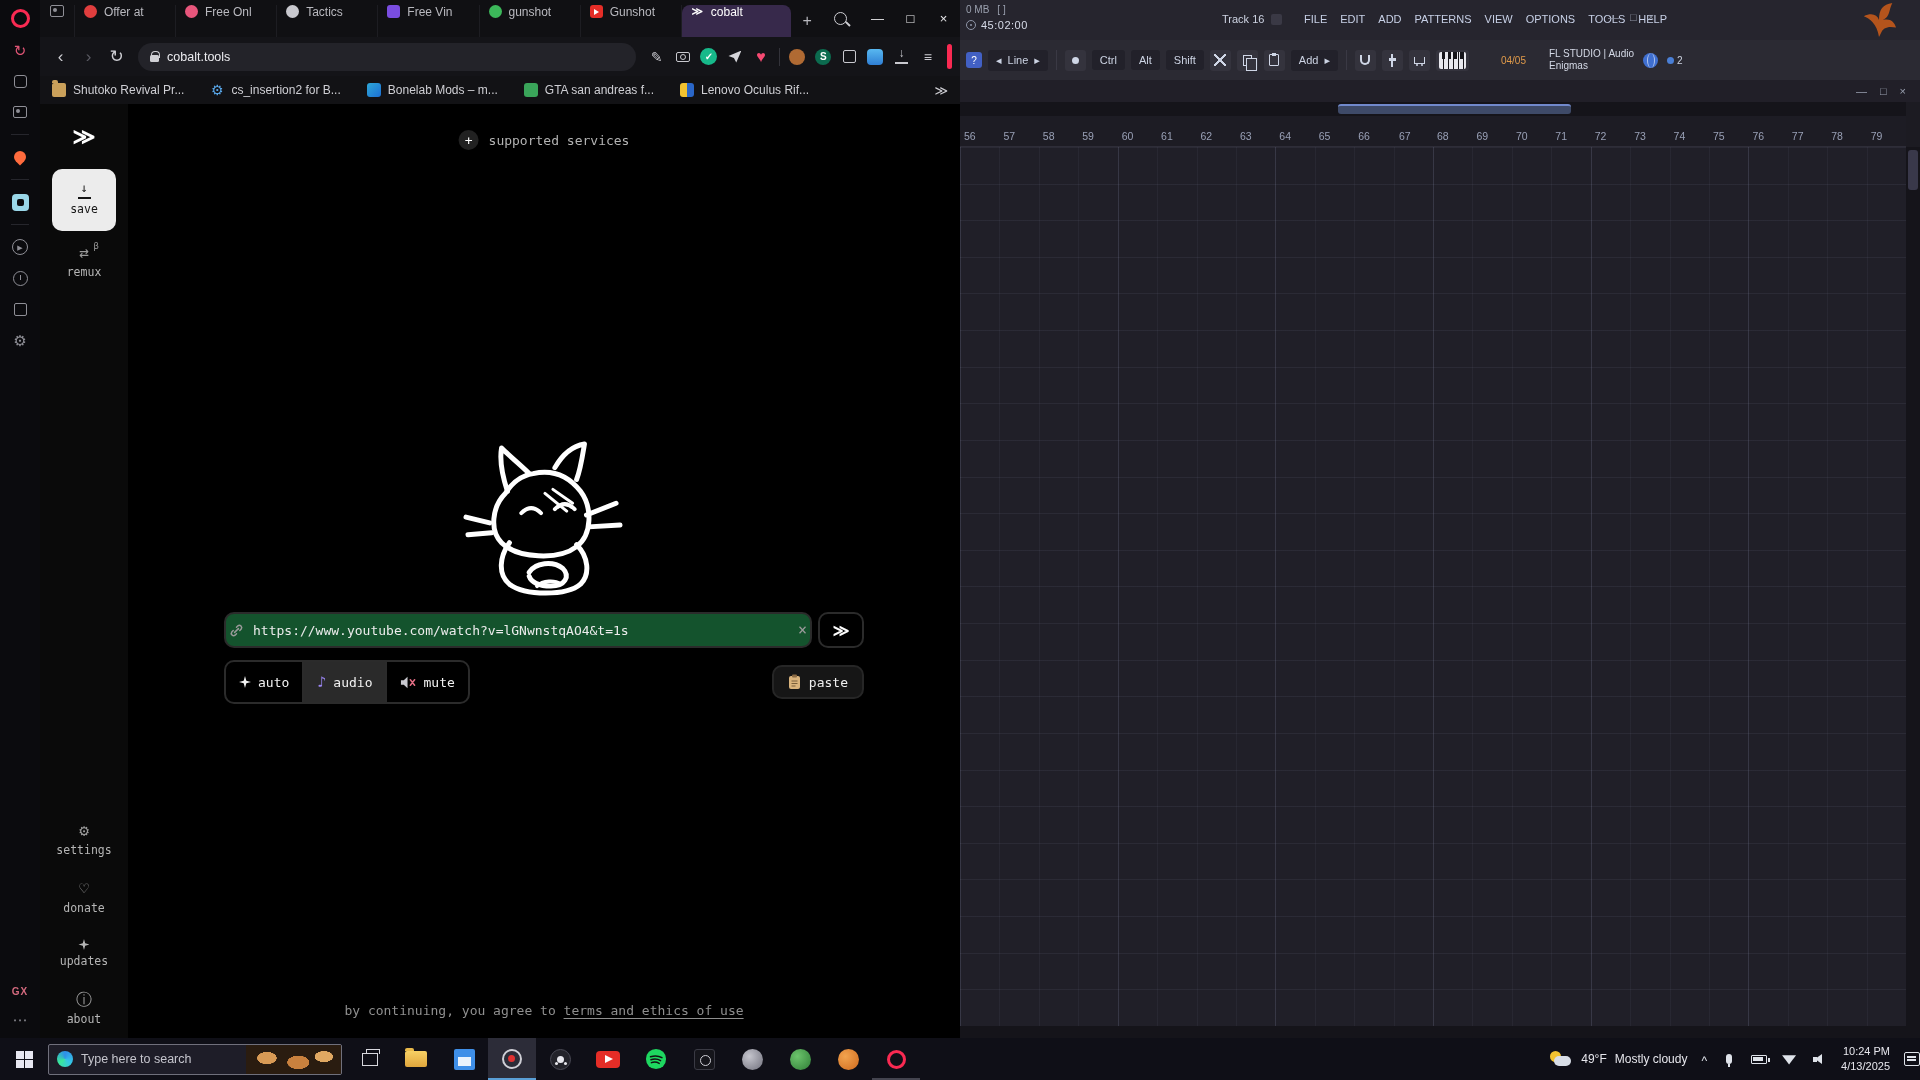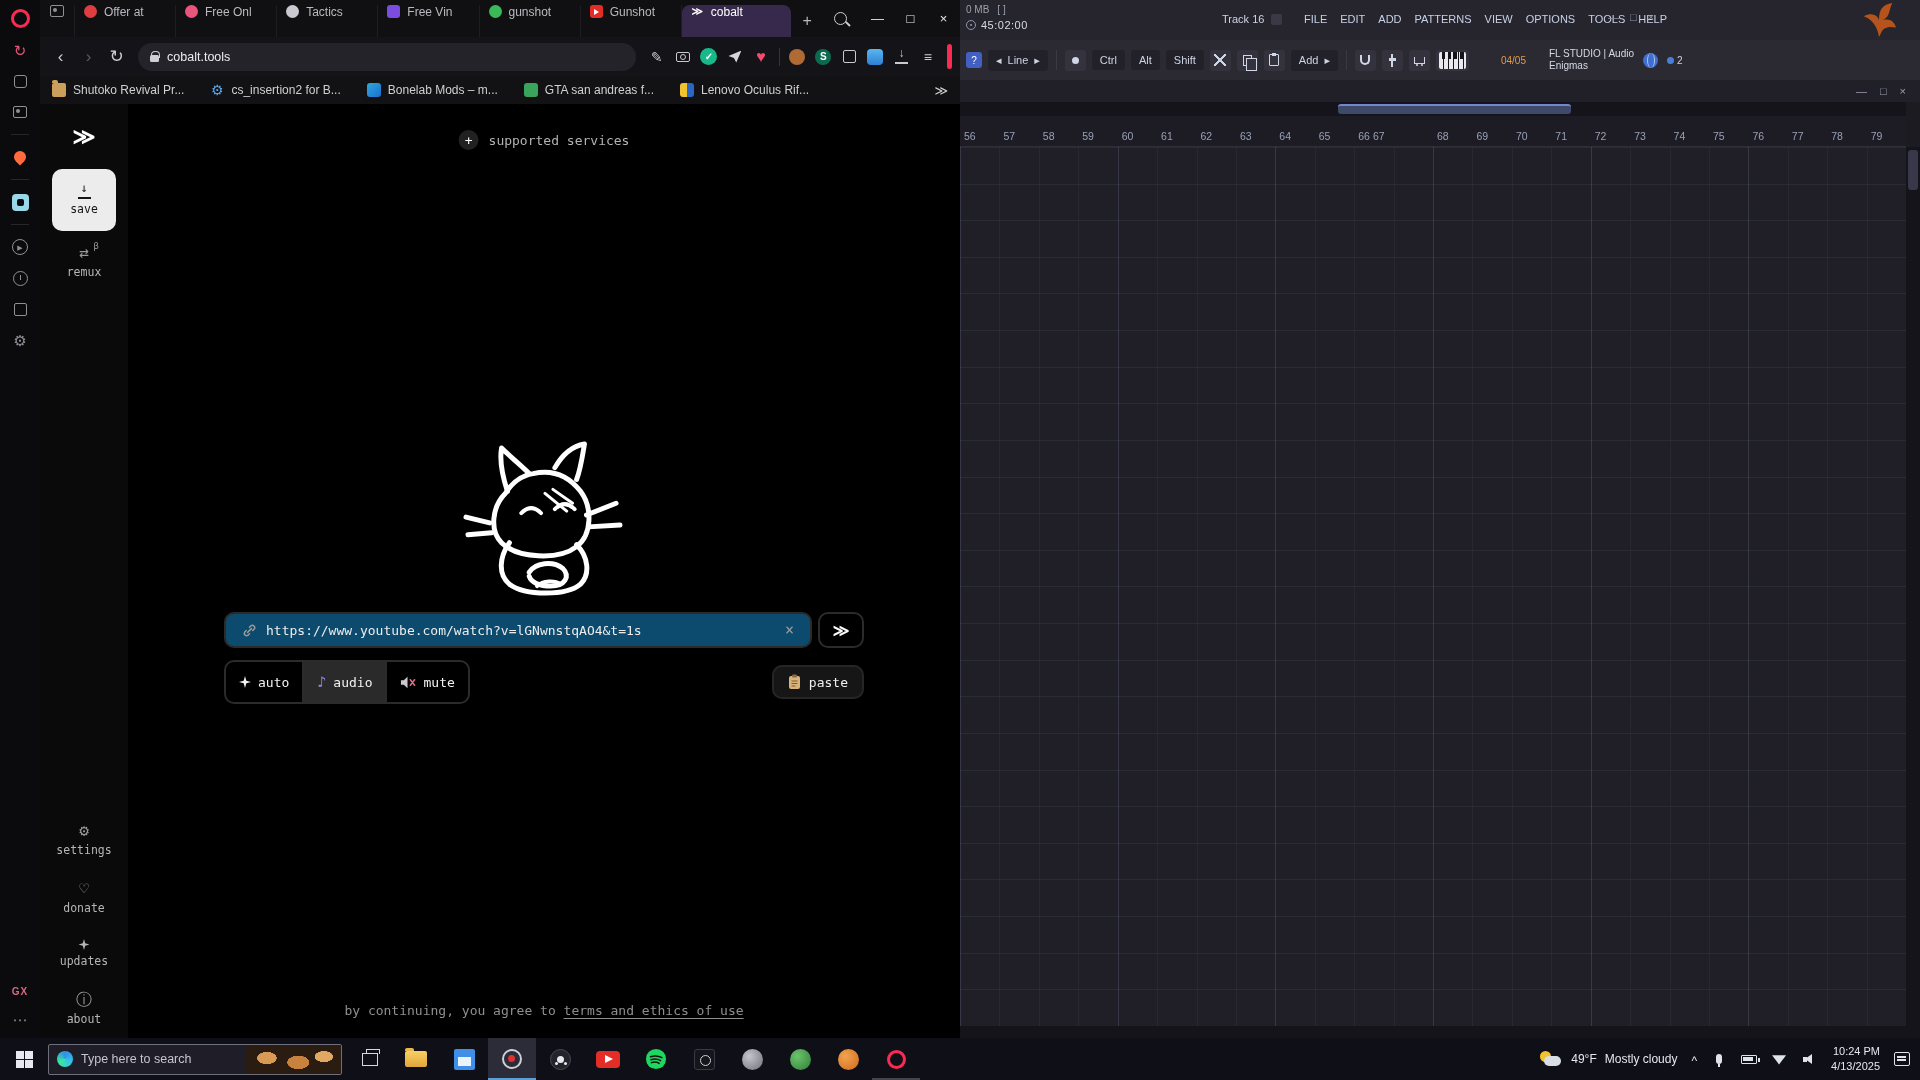--- a/index.html
+++ b/index.html
@@ -89,21 +89,21 @@
   .rail-item .ric{font-size:16px;line-height:16px;color:#9a9a9a;position:relative}
   .beta-sup{position:absolute;top:-7px;right:-10px;font-size:9px;color:#9a9a9a}
   #rail-bottom{margin-top:auto;display:flex;flex-direction:column;gap:24px;align-items:center}
   .star{width:11px;height:11px;background:#b5b5b5;clip-path:polygon(50% 0%,61% 39%,100% 50%,61% 61%,50% 100%,39% 61%,0% 50%,39% 39%)}
   #cob-main{flex:1;position:relative}
   .supported{position:absolute;top:26px;left:50%;transform:translateX(-50%);display:flex;align-items:center;gap:10px;color:#b3b3b3;font-size:13px}
   .plus-circle{width:20px;height:20px;background:#212121;border-radius:50%;color:#fff;display:flex;align-items:center;justify-content:center;font-size:13px}
   .center-wrap{position:absolute;top:336px;left:50%;transform:translateX(-50%);width:640px;display:flex;flex-direction:column;align-items:center}
   .cat{width:172px;height:158px;margin-bottom:14px}
   .input-row{display:flex;gap:6px;width:640px;height:36px}
-  .url-box{flex:1;border:2px solid #2b2b2b;border-radius:10px;background:#0c4a6e;display:flex;align-items:center;gap:9px;padding:0 16px;min-width:0}
+  .url-box{flex:1;border:2px solid #2b2b2b;border-radius:10px;background:#14532d;display:flex;align-items:center;gap:9px;padding:0 3px;min-width:0}
   .url-box .val{color:#ececec;font-size:13px;white-space:nowrap;overflow:hidden;flex:1}
   .clear-x{color:#9a9a9a;font-size:15px;flex:0 0 auto}
   .submit-btn{flex:0 0 46px;border:2px solid #2b2b2b;border-radius:10px;display:flex;align-items:center;justify-content:center;color:#fff;font-size:16px;font-weight:bold}
   .actions-row{margin-top:12px;width:640px;display:flex;align-items:center}
   .seg-group{display:flex;border:2px solid #2b2b2b;border-radius:10px;overflow:hidden;height:44px}
   .seg{display:flex;align-items:center;gap:7px;padding:0 13px;color:#f2f2f2;font-size:13px}
   .seg + .seg{border-left:2px solid #2b2b2b}
   .seg.sel{background:#2a2a2a}
   .seg .star{background:#f2f2f2;width:12px;height:12px}
   .note-ic{color:#9b86f2;font-size:15px;font-weight:bold}
@@ -189,21 +189,21 @@
   .ap-obs::after{content:"";position:absolute;left:6px;top:6px;width:7px;height:7px;background:#e8e8ee;border-radius:50%;box-shadow:-4px 4px 0 -2px #e8e8ee,5px 4px 0 -2px #e8e8ee}
   .ap-yt{width:24px;height:17px;background:#e52d27;border-radius:4px;position:relative}
   .ap-yt::after{content:"";position:absolute;left:9px;top:4.5px;border-left:8px solid #fff;border-top:4px solid transparent;border-bottom:4px solid transparent}
   .ap-cod{width:21px;height:21px;background:#15151b;border-radius:3px;border:1px solid #3a3a44;position:relative}
   .ap-cod::after{content:"";position:absolute;left:5px;top:5px;width:9px;height:9px;border:1.6px solid #cfcfd6;border-radius:50%}
   .ap-grey{width:21px;height:21px;border-radius:50%;background:radial-gradient(circle at 35% 35%,#c5c5cd,#70707c)}
   .ap-green{width:21px;height:21px;border-radius:50%;background:radial-gradient(circle at 35% 35%,#6cc46c,#2f7d36)}
   .ap-orange{width:21px;height:21px;border-radius:50%;background:radial-gradient(circle at 35% 35%,#f2a34e,#cf6a1e)}
   .ap-gx{width:19px;height:19px;border:3.5px solid #fa2a52;border-radius:50%}
   .ap-spot{width:22px;height:22px}
-  #tray{margin-left:auto;display:flex;align-items:center;gap:14px;padding-right:10px;color:#e6e6ec}
+  #tray{margin-left:auto;display:flex;align-items:center;gap:14px;color:#e6e6ec}
   .weather{display:flex;align-items:center;gap:8px;font-size:12px}
   .w-ic{width:24px;height:17px;position:relative}
   .w-ic::before{content:"";position:absolute;left:1px;top:0;width:11px;height:11px;border-radius:50%;background:#f2c230}
   .w-ic::after{content:"";position:absolute;left:5px;top:5px;width:17px;height:10px;border-radius:8px;background:#d8dde6}
   .tray-ic{display:flex;align-items:center;justify-content:center;width:16px;height:18px}
   .t-mic{width:6px;height:10px;background:#dfe3ea;border-radius:3px;position:relative}
   .t-mic::after{content:"";position:absolute;left:2px;top:10px;width:2px;height:3px;background:#dfe3ea}
   .t-batt{width:17px;height:9px;border:1.4px solid #dfe3ea;border-radius:1px;position:relative}
   .t-batt::before{content:"";position:absolute;left:1px;top:1px;width:10px;height:4.5px;background:#dfe3ea}
   .t-batt::after{content:"";position:absolute;right:-3.5px;top:2px;width:2px;height:4px;background:#dfe3ea}
@@ -324,21 +324,21 @@
         <span class="bar-num" style="left: 43.42px;">57</span>
         <span class="bar-num" style="left: 82.84px;">58</span>
         <span class="bar-num" style="left: 122.26px;">59</span>
         <span class="bar-num" style="left: 161.68px;">60</span>
         <span class="bar-num" style="left: 201.1px;">61</span>
         <span class="bar-num" style="left: 240.52px;">62</span>
         <span class="bar-num" style="left: 279.94px;">63</span>
         <span class="bar-num" style="left: 319.36px;">64</span>
         <span class="bar-num" style="left: 358.78px;">65</span>
         <span class="bar-num" style="left: 398.2px;">66</span>
-        <span class="bar-num" style="left: 413px;">67</span>
+        <span class="bar-num" style="left: 439px;">67</span>
         <span class="bar-num" style="left: 477.04px;">68</span>
         <span class="bar-num" style="left: 516.46px;">69</span>
         <span class="bar-num" style="left: 555.88px;">70</span>
         <span class="bar-num" style="left: 595.3px;">71</span>
         <span class="bar-num" style="left: 634.72px;">72</span>
         <span class="bar-num" style="left: 674.14px;">73</span>
         <span class="bar-num" style="left: 713.56px;">74</span>
         <span class="bar-num" style="left: 752.98px;">75</span>
         <span class="bar-num" style="left: 792.4px;">76</span>
         <span class="bar-num" style="left: 831.82px;">77</span>

